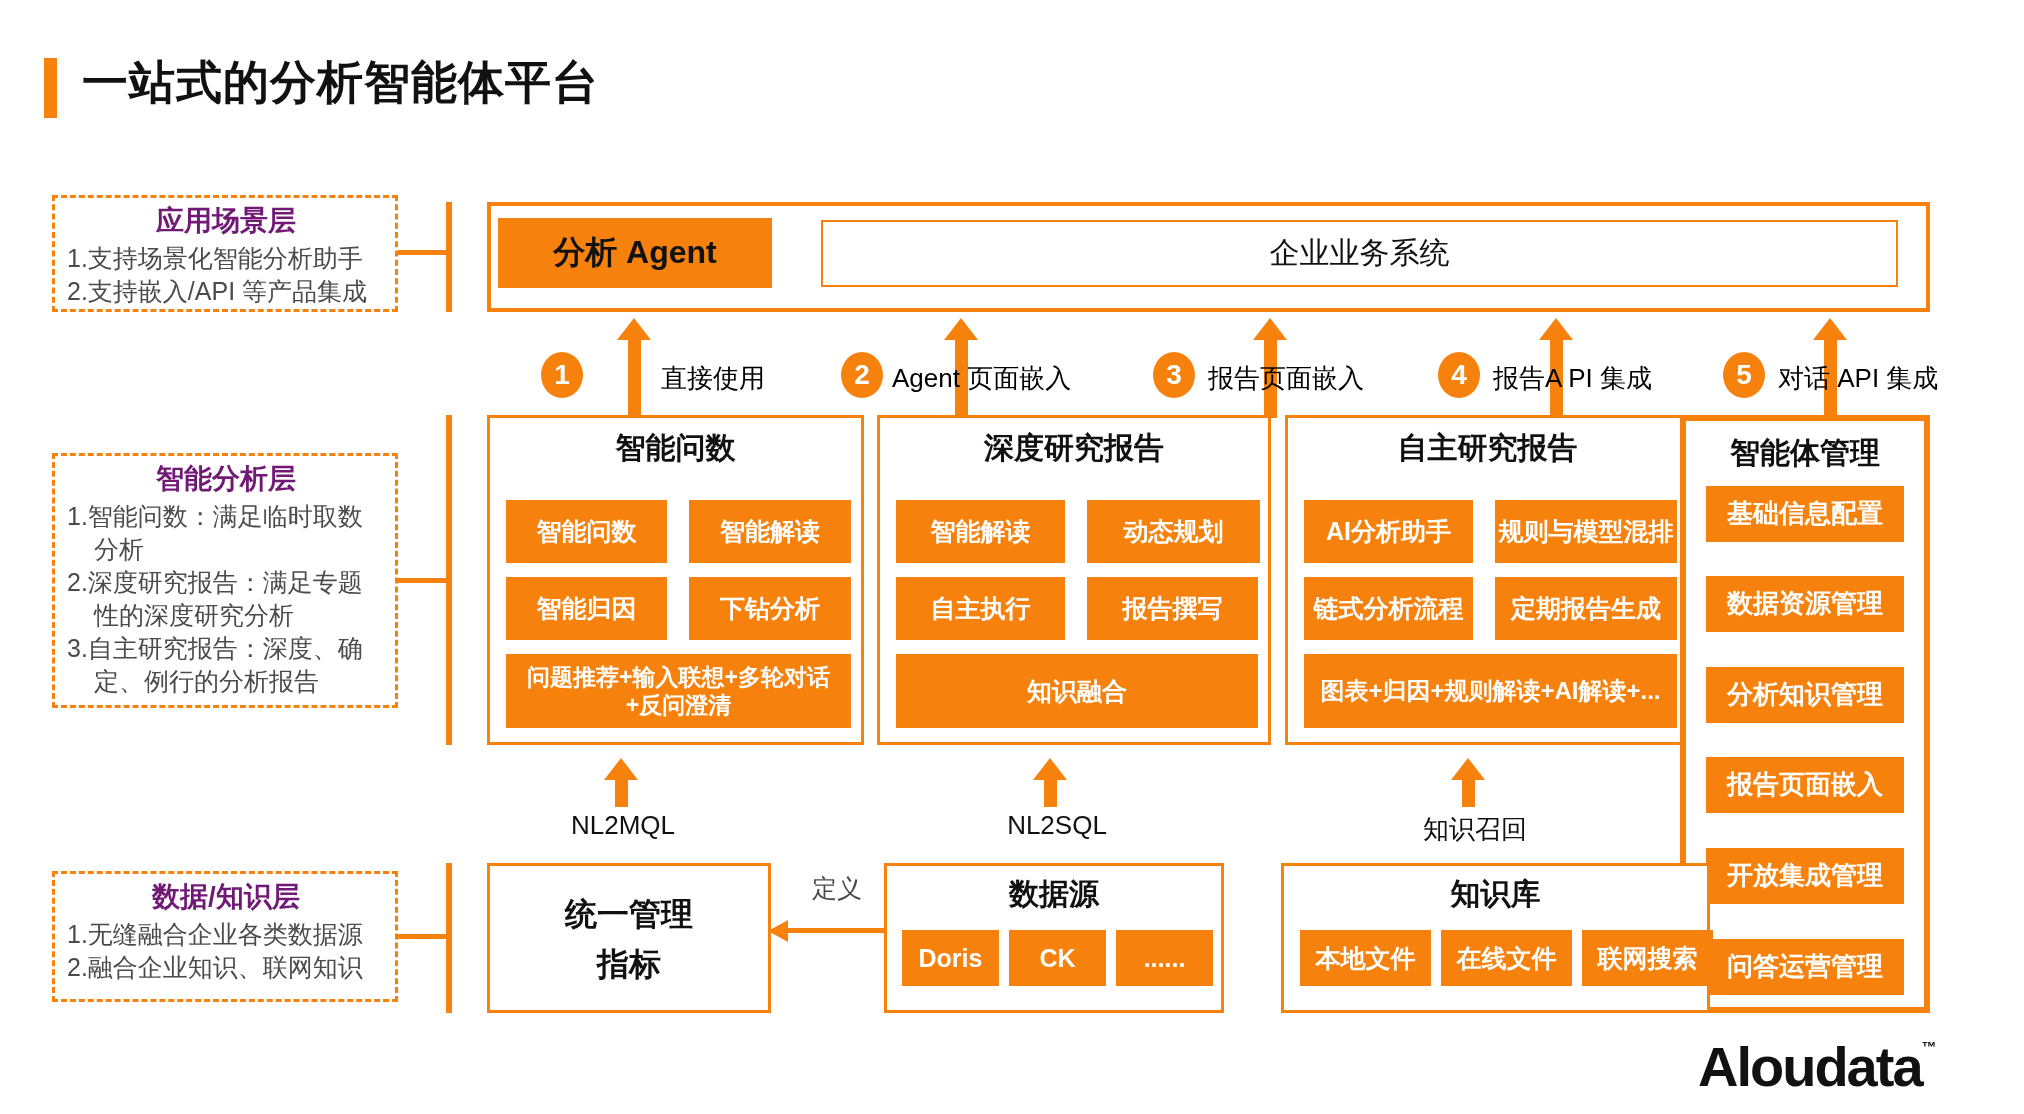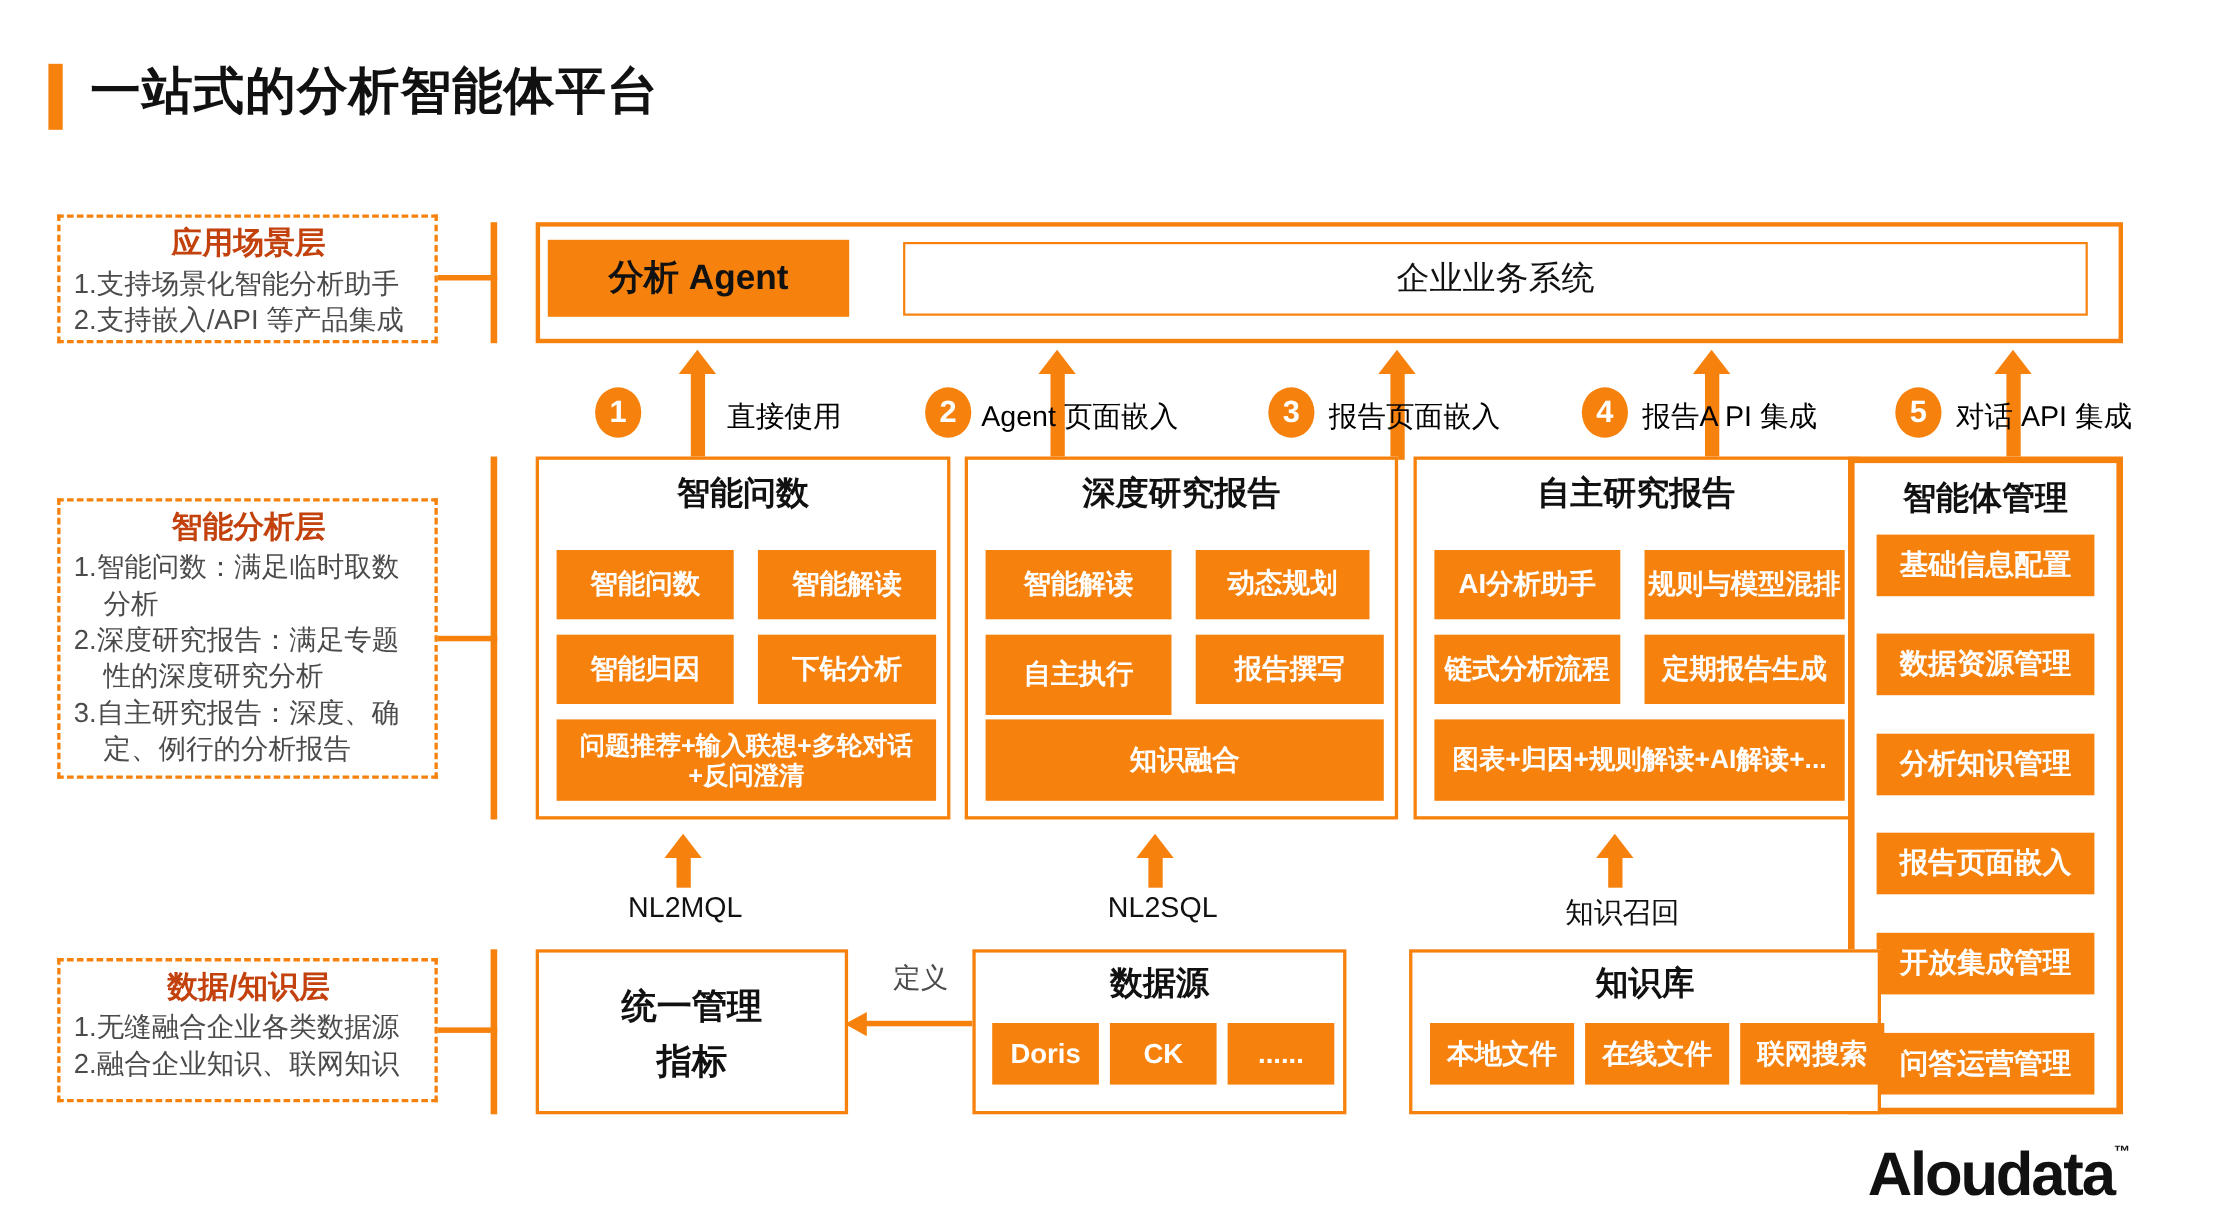--- a/index.html
+++ b/index.html
@@ -13,21 +13,21 @@
     overflow: hidden;
   }
   .abs { position: absolute; }
 
   
   .accent-bar { left: 44px; top: 58px; width: 13px; height: 60px; background: #F6820D; }
   .page-title { left: 82px; top: 52px; font-size: 46px; font-weight: 700; color: #111111; letter-spacing: 1px; }
 
   
   .panel { width: 346px; border: 3px dashed #F6820D; background: #ffffff; padding: 4px 10px 6px 12px; }
-  .panel-title { text-align: center; color: #c2410c; font-size: 28px; font-weight: 700; margin-bottom: 2px; }
+  .panel-title { text-align: center; color: #701a75; font-size: 28px; font-weight: 700; margin-bottom: 2px; }
   .panel-item { color: #4B4B4B; font-size: 25px; line-height: 1.32; padding-left: 27px; text-indent: -27px; }
 
   
   .conn-h { height: 5px; background: #F6820D; }
   .conn-v { width: 6px; background: #F6820D; }
 
   
   .top-band { left: 487px; top: 202px; width: 1443px; height: 110px; border: 4px solid #F6820D; background: #fff; }
   .agent-btn { left: 498px; top: 218px; width: 274px; height: 70px; background: #F6820D; color: #111; font-size: 32px; font-weight: 600; display: flex; align-items: center; justify-content: center; }
   .biz-box { left: 821px; top: 220px; width: 1077px; height: 67px; border: 2px solid #F6820D; background: #fff; color: #111; font-size: 30px; font-weight: 500; display: flex; align-items: center; justify-content: center; }
@@ -124,22 +124,22 @@
     <div class="chip" style="left:16px;top:82px;width:161px;height:63px;">智能问数</div>
     <div class="chip" style="left:199px;top:82px;width:162px;height:63px;">智能解读</div>
     <div class="chip" style="left:16px;top:159px;width:161px;height:63px;">智能归因</div>
     <div class="chip" style="left:16px;top:236px;width:345px;height:74px;font-size:23px;padding:0 4px;">问题推荐+输入联想+多轮对话+反问澄清</div>
     <div class="chip" style="left:199px;top:159px;width:162px;height:63px;">下钻分析</div>
   </div>
 
   <div class="abs fcol" style="left:877px;top:415px;width:394px;height:330px;">
     <div class="fcol-title">深度研究报告</div>
     <div class="chip" style="left:16px;top:82px;width:169px;height:63px;">智能解读</div>
-    <div class="chip" style="left:207px;top:82px;width:158px;height:63px;font-family:Liberation Serif, serif;">动态规划</div>
-    <div class="chip" style="left:16px;top:159px;width:169px;height:73px;">自主执行</div>
+    <div class="chip" style="left:207px;top:82px;width:173px;height:63px;">动态规划</div>
+    <div class="chip" style="left:16px;top:159px;width:169px;height:63px;">自主执行</div>
     <div class="chip" style="left:207px;top:159px;width:171px;height:63px;">报告撰写</div>
     <div class="chip" style="left:16px;top:236px;width:362px;height:74px;">知识融合</div>
   </div>
 
   <div class="abs fcol" style="left:1285px;top:415px;width:405px;height:330px;">
     <div class="fcol-title">自主研究报告</div>
     <div class="chip" style="left:16px;top:82px;width:169px;height:63px;">AI分析助手</div>
     <div class="chip" style="left:207px;top:82px;width:182px;height:63px;padding:0 0;">规则与模型混排</div>
     <div class="chip" style="left:16px;top:159px;width:169px;height:63px;">链式分析流程</div>
     <div class="chip" style="left:207px;top:159px;width:182px;height:63px;">定期报告生成</div>

